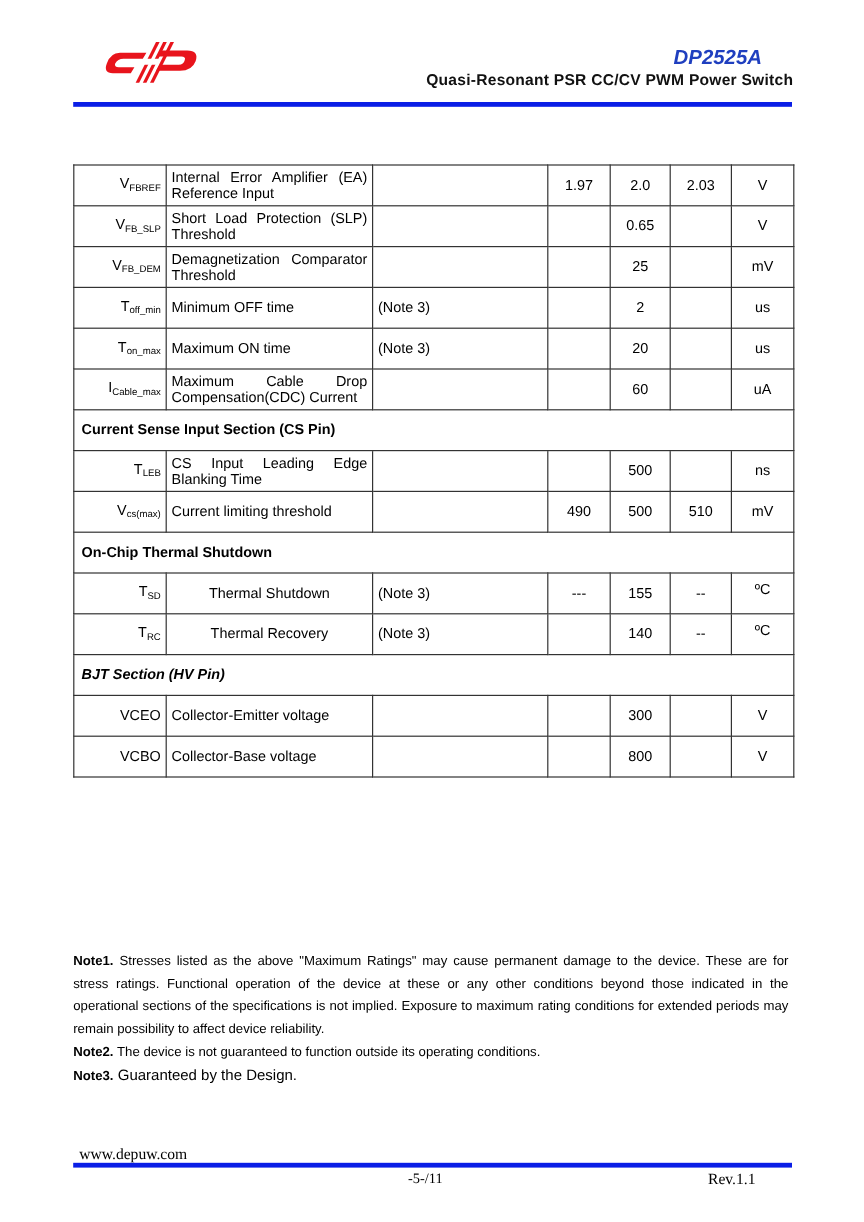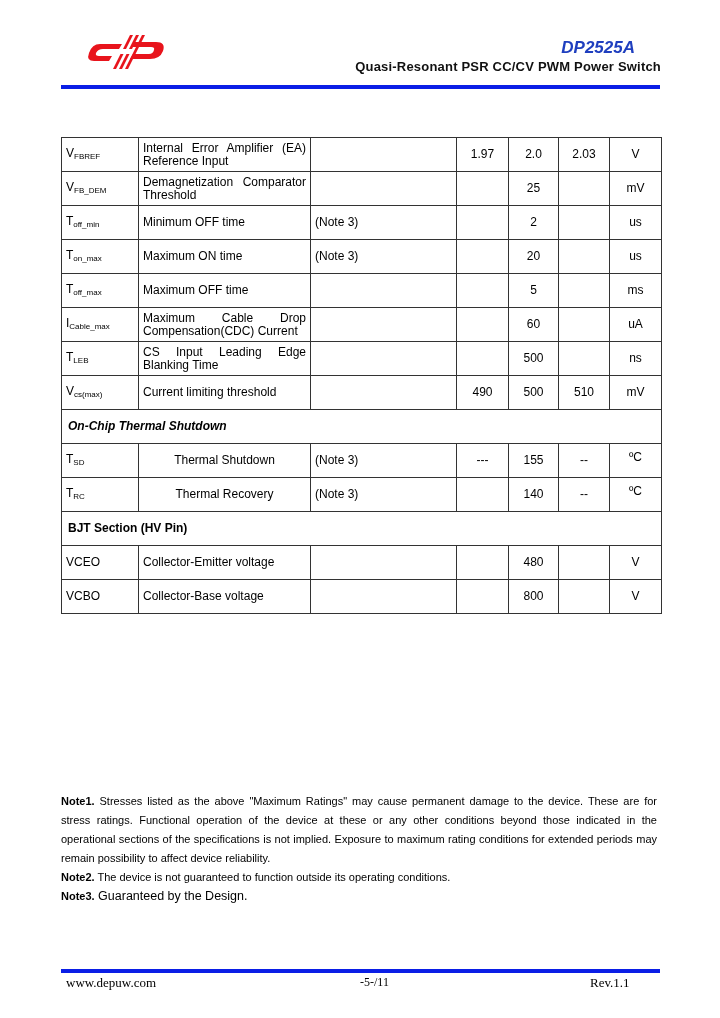--- a/index.html
+++ b/index.html
@@ -3,36 +3,36 @@
 <meta charset="utf-8">
 <style>
   html, body { margin: 0; padding: 0; background: #ffffff; }
   body { width: 720px; height: 1018px; position: relative; overflow: hidden; font-family: "Liberation Sans", sans-serif; color: #000; }
   .logo { position: absolute; left: 86px; top: 34px; width: 82px; height: 36px; }
   .doc-title { position: absolute; right: 85px; top: 38px; font-size: 17px; font-weight: bold; font-style: italic; color: #1f3fbf; }
   .doc-subtitle { position: absolute; right: 59px; top: 59px; font-size: 13px; font-weight: bold; color: #111; letter-spacing: 0.2px; text-align: center; }
   .header-rule { position: absolute; left: 61px; top: 85px; width: 599px; height: 4px; background: #0a1ee6; }
   table.spec { position: absolute; left: 61px; top: 137px; border-collapse: collapse; table-layout: fixed; width: 600px; }
   table.spec td { border: 1px solid #333; font-size: 12px; padding: 0 4px; vertical-align: middle; line-height: 13px; }
-  td.sym { text-align: left; }
+  td.sym { text-align: right; }
   td.sym sub { font-size: 8px; vertical-align: -2px; }
   td.param { text-align: justify; text-align-last: left; }
   td.param.center { text-align: center; text-align-last: center; }
   td.cond { vertical-align: top !important; padding-top: 7px !important; }
   td.cond.mid { vertical-align: middle !important; padding-top: 0 !important; }
   td.num { text-align: center; }
   td.unit { text-align: center; }
   td.unit.sup { vertical-align: top; padding-top: 7px; }
   td.section { font-weight: bold; font-size: 13px; padding-left: 6px !important; }
   .notes { position: absolute; left: 61px; top: 792px; width: 596px; font-size: 11px; line-height: 19px; text-align: justify; }
   .notes b { font-weight: bold; }
   .note3 { font-size: 12.5px; }
   .footer-rule { position: absolute; left: 61px; top: 969px; width: 599px; height: 4px; background: #0a1ee6; }
-  .footer-left { position: absolute; left: 66px; top: 975px; font-family: "Liberation Serif", serif; font-size: 13px; }
-  .footer-center { position: absolute; left: 360px; top: 975px; font-family: "Liberation Serif", serif; font-size: 12px; }
+  .footer-left { position: absolute; left: 66px; top: 954px; font-family: "Liberation Serif", serif; font-size: 13px; }
+  .footer-center { position: absolute; left: 340px; top: 975px; font-family: "Liberation Serif", serif; font-size: 12px; }
   .footer-right { position: absolute; left: 550px; top: 975px; font-family: "Liberation Serif", serif; font-size: 13px; margin-left: 40px; }
 </style>
 </head>
 <body>
 
 <svg class="logo" viewBox="0 0 82 36">
   <path d="M14 10 L36 10 L33 15 L17 15 Q12 15 10 19 Q9 22 13 22 L26 22 L23 27 L8 27 Q0 27 3 19 Q6 10 14 10 Z" fill="#e8141c"></path>
   <path d="M48 8 L70 8 Q80 8 77 17 Q74 25 64 25 L44 25 L47 20 L63 20 Q67 20 68 16 Q69 13 65 13 L45 13 Z" fill="#e8141c"></path>
   <path d="M44 1 L47 1 L30 35 L27 35 Z" fill="#e8141c"></path>
   <path d="M50 1 L53 1 L36 35 L33 35 Z" fill="#e8141c"></path>
@@ -57,20 +57,29 @@
       <tr style="height: 34px;">
         <td class="sym"><span>V</span><sub>FBREF</sub></td>
         <td class="param">Internal Error Amplifier (EA) Reference Input</td>
         <td class="cond"></td>
         <td class="num">1.97</td>
         <td class="num">2.0</td>
         <td class="num">2.03</td>
         <td class="unit">V</td>
       </tr>
       <tr style="height: 34px;">
+        <td class="sym"><span>V</span><sub>FB_SLP</sub></td>
+        <td class="param">Short Load Protection (SLP) Threshold</td>
+        <td class="cond"></td>
+        <td class="num"></td>
+        <td class="num">0.65</td>
+        <td class="num"></td>
+        <td class="unit">V</td>
+      </tr>
+      <tr style="height: 34px;">
         <td class="sym"><span>V</span><sub>FB_DEM</sub></td>
         <td class="param">Demagnetization Comparator Threshold</td>
         <td class="cond"></td>
         <td class="num"></td>
         <td class="num">25</td>
         <td class="num"></td>
         <td class="unit">mV</td>
       </tr>
       <tr style="height: 34px;">
         <td class="sym"><span>T</span><sub>off_min</sub></td>
@@ -84,85 +93,79 @@
       <tr style="height: 34px;">
         <td class="sym"><span>T</span><sub>on_max</sub></td>
         <td class="param">Maximum ON time</td>
         <td class="cond mid">(Note 3)</td>
         <td class="num"></td>
         <td class="num">20</td>
         <td class="num"></td>
         <td class="unit">us</td>
       </tr>
       <tr style="height: 34px;">
-        <td class="sym"><span>T</span><sub>off_max</sub></td>
-        <td class="param">Maximum OFF time</td>
-        <td class="cond"></td>
-        <td class="num"></td>
-        <td class="num">5</td>
-        <td class="num"></td>
-        <td class="unit">ms</td>
-      </tr>
-      <tr style="height: 34px;">
         <td class="sym"><span>I</span><sub>Cable_max</sub></td>
         <td class="param">Maximum Cable Drop Compensation(CDC) Current</td>
         <td class="cond"></td>
         <td class="num"></td>
         <td class="num">60</td>
         <td class="num"></td>
         <td class="unit">uA</td>
+      </tr>
+      <tr style="height: 34px;">
+        <td colspan="7" class="section">Current Sense Input Section (CS Pin)</td>
       </tr>
       <tr style="height: 34px;">
         <td class="sym"><span>T</span><sub>LEB</sub></td>
         <td class="param">CS Input Leading Edge Blanking Time</td>
         <td class="cond"></td>
         <td class="num"></td>
         <td class="num">500</td>
         <td class="num"></td>
         <td class="unit">ns</td>
       </tr>
       <tr style="height: 34px;">
         <td class="sym"><span>V</span><sub>cs(max)</sub></td>
         <td class="param">Current limiting threshold</td>
         <td class="cond"></td>
         <td class="num">490</td>
         <td class="num">500</td>
         <td class="num">510</td>
         <td class="unit">mV</td>
       </tr>
-      <tr style="height: 34px; font-style: italic;">
+      <tr style="height: 34px;">
         <td colspan="7" class="section">On-Chip Thermal Shutdown</td>
       </tr>
       <tr style="height: 34px;">
         <td class="sym"><span>T</span><sub>SD</sub></td>
         <td class="param center">Thermal Shutdown</td>
         <td class="cond mid">(Note 3)</td>
         <td class="num">---</td>
         <td class="num">155</td>
         <td class="num">--</td>
         <td class="unit sup">ºC</td>
       </tr>
       <tr style="height: 34px;">
         <td class="sym"><span>T</span><sub>RC</sub></td>
         <td class="param center">Thermal Recovery</td>
         <td class="cond mid">(Note 3)</td>
         <td class="num"></td>
         <td class="num">140</td>
         <td class="num">--</td>
         <td class="unit sup">ºC</td>
       </tr>
-      <tr style="height: 34px;">
+      <tr style="height: 34px; font-style: italic;">
         <td colspan="7" class="section">BJT Section (HV Pin)</td>
       </tr>
       <tr style="height: 34px;">
         <td class="sym"><span>VCEO</span></td>
         <td class="param">Collector-Emitter  voltage</td>
         <td class="cond"></td>
         <td class="num"></td>
-        <td class="num">480</td>
+        <td class="num">300</td>
         <td class="num"></td>
         <td class="unit">V</td>
       </tr>
       <tr style="height: 34px;">
         <td class="sym"><span>VCBO</span></td>
         <td class="param">Collector-Base  voltage</td>
         <td class="cond"></td>
         <td class="num"></td>
         <td class="num">800</td>
         <td class="num"></td>

